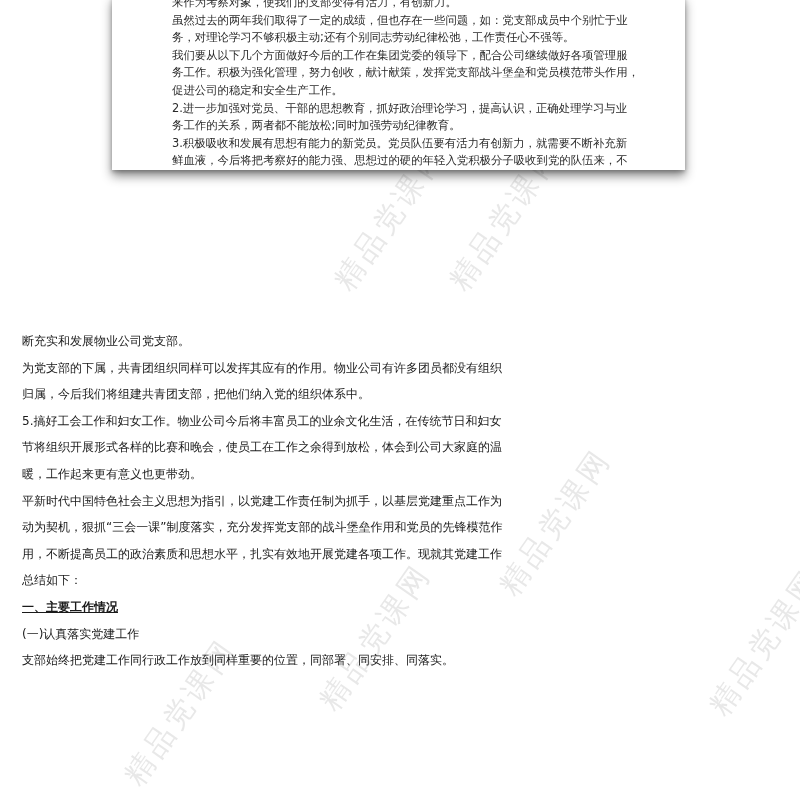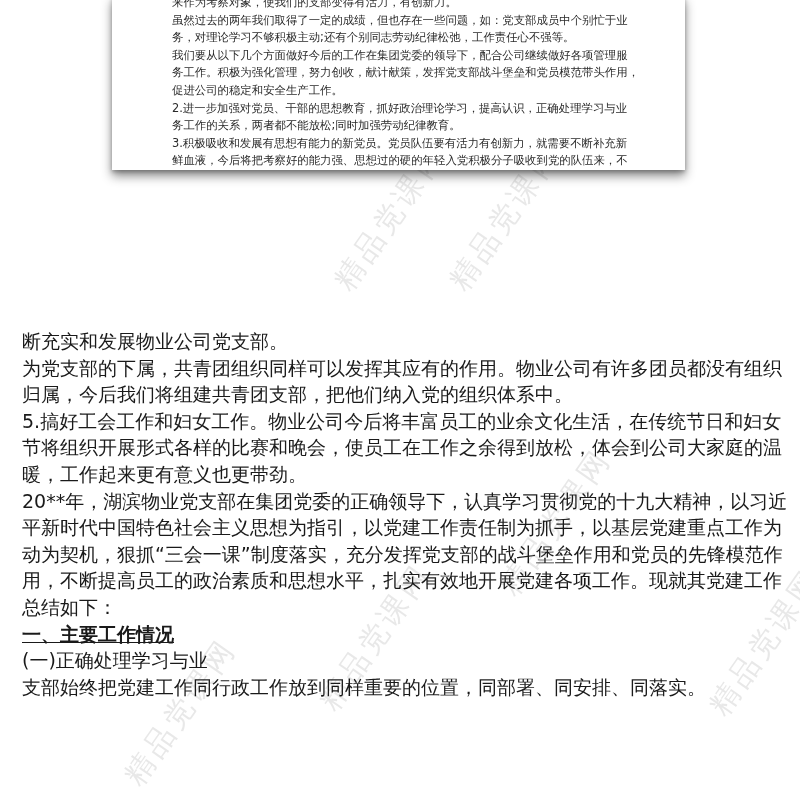--- a/index.html
+++ b/index.html
@@ -38,21 +38,21 @@
     .preview-text p {
       margin: 0;
       white-space: nowrap;
     }
     
     .doc-body {
       position: absolute;
       left: 22px;
       top: 328px;
       width: 760px;
-      font-size: 19px;
+      font-size: 12px;
       line-height: 26.6px;
       color: #1a1a1a;
     }
     .doc-body p {
       margin: 0;
       white-space: nowrap;
     }
     .doc-body .heading {
       font-weight: bold;
       text-decoration: underline;
@@ -96,21 +96,20 @@
   </div>
 </div>
 
 <div class="doc-body">
   <p>断充实和发展物业公司党支部。</p>
   <p>为党支部的下属，共青团组织同样可以发挥其应有的作用。物业公司有许多团员都没有组织</p>
   <p>归属，今后我们将组建共青团支部，把他们纳入党的组织体系中。</p>
   <p>5.搞好工会工作和妇女工作。物业公司今后将丰富员工的业余文化生活，在传统节日和妇女</p>
   <p>节将组织开展形式各样的比赛和晚会，使员工在工作之余得到放松，体会到公司大家庭的温</p>
   <p>暖，工作起来更有意义也更带劲。</p>
-  <p>20**年，湖滨物业党支部在集团党委的正确领导下，认真学习贯彻党的十九大精神，以习近</p>
   <p>平新时代中国特色社会主义思想为指引，以党建工作责任制为抓手，以基层党建重点工作为</p>
   <p>动为契机，狠抓“三会一课”制度落实，充分发挥党支部的战斗堡垒作用和党员的先锋模范作</p>
   <p>用，不断提高员工的政治素质和思想水平，扎实有效地开展党建各项工作。现就其党建工作</p>
   <p>总结如下：</p>
   <p class="heading">一、主要工作情况</p>
-  <p>(一)正确处理学习与业</p>
+  <p>(一)认真落实党建工作</p>
   <p>支部始终把党建工作同行政工作放到同样重要的位置，同部署、同安排、同落实。</p>
 </div>
 
 </body></html>

